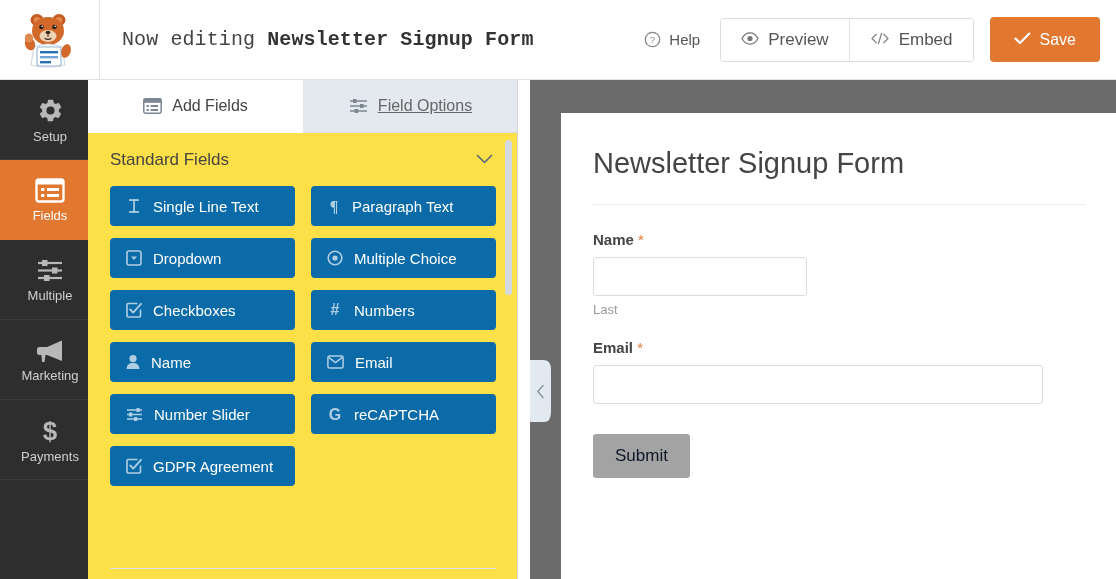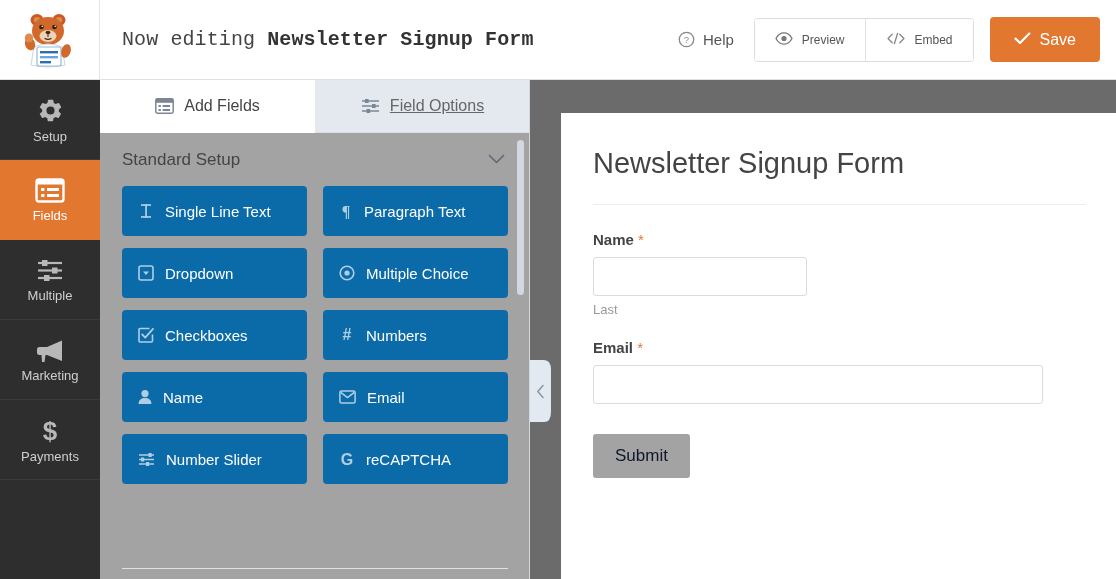--- a/index.html
+++ b/index.html
@@ -44,21 +44,21 @@
   }
   .icon-q { width:17px; height:17px; flex:0 0 17px; }
   .btn-group {
     display: flex; border: 1px solid #dcdcdc; border-radius: 4px;
     overflow: hidden; background: #fff; margin-right: 16px;
   }
   .btn-group > button {
     display: flex; align-items: center; gap: 9px;
     background: #fff; border: none; cursor: pointer;
     padding: 0 20px; height: 42px;
-    font-size: 12px; color: #555; font-family: inherit;
+    font-size: 17px; color: #555; font-family: inherit;
   }
   .btn-group > button + button { border-left: 1px solid #e2e2e2; }
   .save-btn {
     display:flex; align-items:center; justify-content:center; gap: 9px;
     height: 45px; padding: 0 24px;
     background: #e27730; border: none; border-radius: 4px;
     color: #fff; font-size: 16px; cursor: pointer; font-family: inherit;
   }
 
   
@@ -73,22 +73,22 @@
     color: #cfcfcf; font-size: 13px; gap: 6px;
     border-bottom: 1px solid #3b3b3b;
     cursor: pointer;
   }
   .side-item.active { background: #e27730; color: #fff; border-bottom-color:#e27730; }
   .side-item svg { display: block; }
   .side-item .s-label { line-height: 1; }
 
   
   .panel {
-    position: absolute; left: 100px; top: 80px; width: 430px; height: 499px;
-    background: #a3a3a3;
+    position: absolute; left: 88px; top: 80px; width: 430px; height: 499px;
+    background: #fde047;
     border-right: 1px solid #d3d8e0;
     overflow: hidden;
   }
   .tabs { display: flex; height: 53px; width: 430px; }
   .tab {
     flex: 1; display: flex; align-items: center; justify-content: center;
     gap: 10px; font-size: 16px; cursor: pointer;
     border-bottom: 1px solid #d9dee6;
   }
   .tab.active { background: #ffffff; color: #444; border-bottom-color: #ffffff; }
@@ -98,21 +98,21 @@
   .section-head {
     display: flex; align-items: center; justify-content: space-between;
     padding: 0 24px 0 22px; height: 53px;
     font-size: 17px; color: #444;
   }
   .fields-grid {
     display: flex; flex-wrap: wrap;
     padding: 0 22px; gap: 12px 16px; width: 430px;
   }
   .field-btn {
-    width: 185px; height: 50px;
+    width: 185px; height: 40px;
     background: #0b6ba8; color: #fff;
     border: none; border-radius: 4px;
     display: flex; align-items: center; gap: 11px;
     padding-left: 16px; font-size: 15px; cursor: pointer;
     font-family: inherit; text-align: left;
   }
   .field-btn svg { display: block; flex: 0 0 auto; opacity: .92; }
   .field-btn .fb-label { white-space: nowrap; }
   .panel-divider {
     position: absolute; left: 22px; bottom: 10px; width: 386px; height: 1px;
@@ -350,21 +350,21 @@
             <rect x="4" y="1" width="3.6" height="4" fill="#7d8794"></rect>
             <rect x="11" y="6" width="3.6" height="4" fill="#7d8794"></rect>
             <rect x="5.5" y="11" width="3.6" height="4" fill="#7d8794"></rect>
           </svg>
         </span>
         <span>Field Options</span>
       </div>
     </div>
 
     <div class="section-head">
-      <span>Standard Setup</span>
+      <span>Standard Fields</span>
       <span>
         <svg width="17" height="11" viewBox="0 0 17 11">
           <path d="M1.5 1.5 L8.5 8.5 L15.5 1.5" fill="none" stroke="#5d6a7a" stroke-width="1.7" stroke-linecap="round" stroke-linejoin="round"></path>
         </svg>
       </span>
     </div>
 
     <div class="fields-grid">
 
       <button class="field-btn">
@@ -462,20 +462,29 @@
 
       <button class="field-btn">
         <span>
           <svg width="16" height="17" viewBox="0 0 16 17">
             <text x="8" y="14" font-size="16" fill="#bfd7e8" text-anchor="middle" font-family="Liberation Sans, sans-serif" font-weight="bold">G</text>
           </svg>
         </span>
         <span class="fb-label">reCAPTCHA</span>
       </button>
 
+      <button class="field-btn">
+        <span>
+          <svg width="16" height="16" viewBox="0 0 16 16">
+            <path d="M14.5 7.6 L14.5 14 A1 1 0 0 1 13.5 15 L2 15 A1 1 0 0 1 1 14 L1 2.5 A1 1 0 0 1 2 1.5 L11.5 1.5" fill="none" stroke="#bfd7e8" stroke-width="1.6"></path>
+            <path d="M4.2 7.4 L7.2 10.6 L15 1.8" fill="none" stroke="#bfd7e8" stroke-width="1.8" stroke-linecap="round" stroke-linejoin="round"></path>
+          </svg>
+        </span>
+        <span class="fb-label">GDPR Agreement</span>
+      </button>
 
     </div>
 
     <div class="panel-divider"></div>
     <div class="panel-scroll"></div>
   </div>
 
   <div class="preview-wrap">
     <div class="form-card">
 

